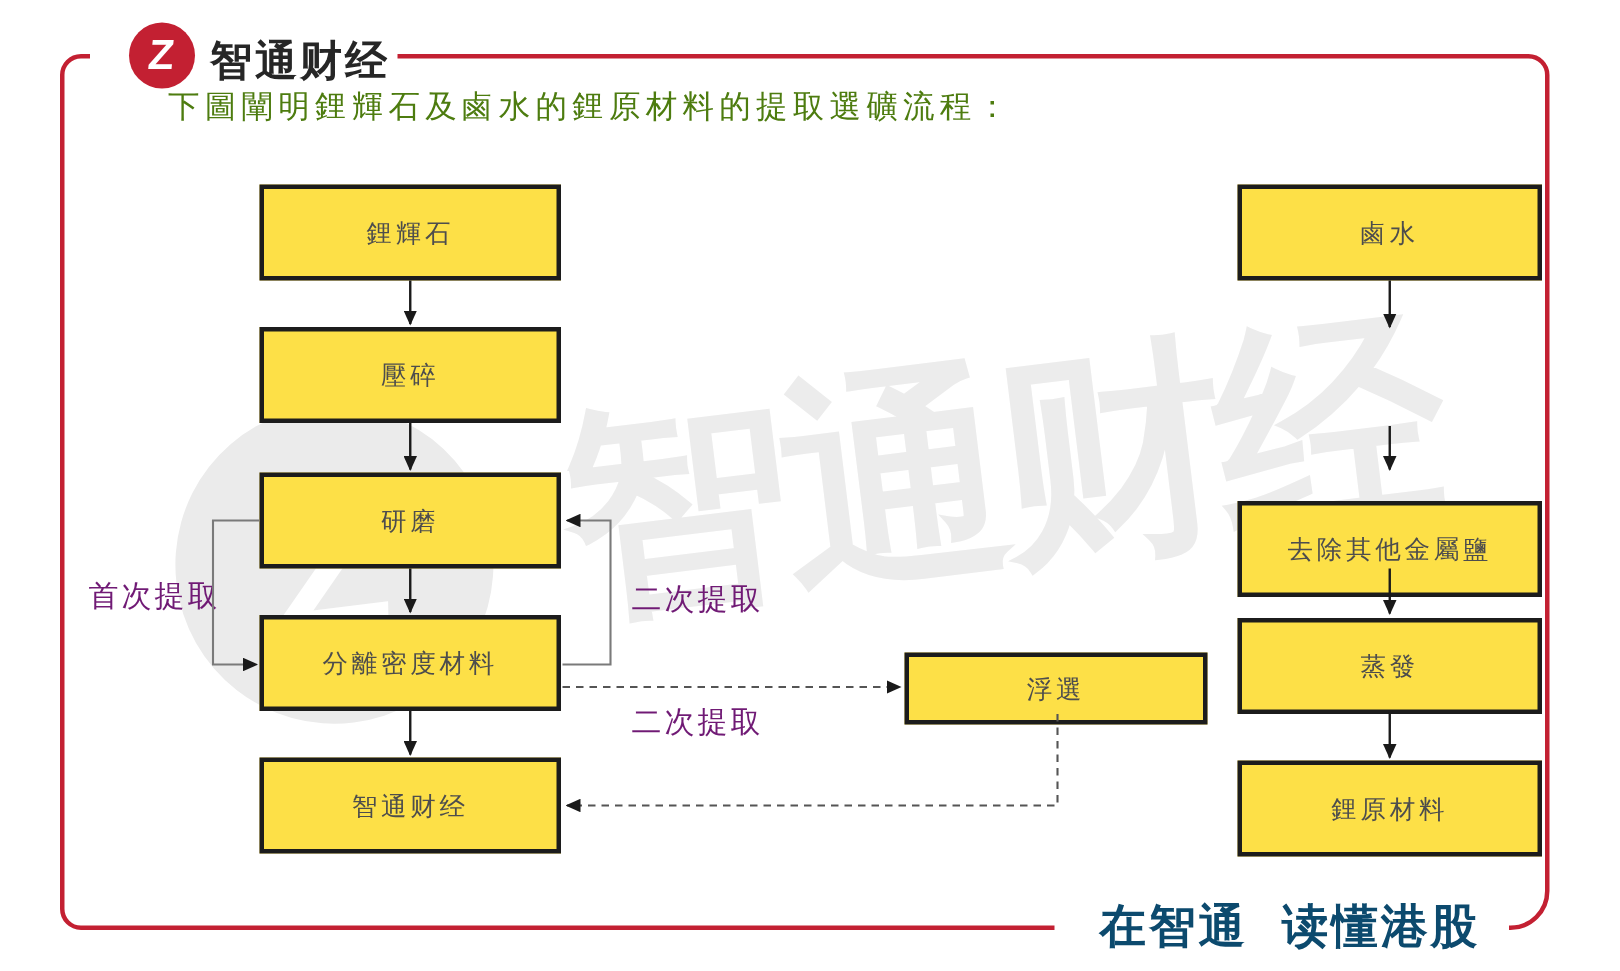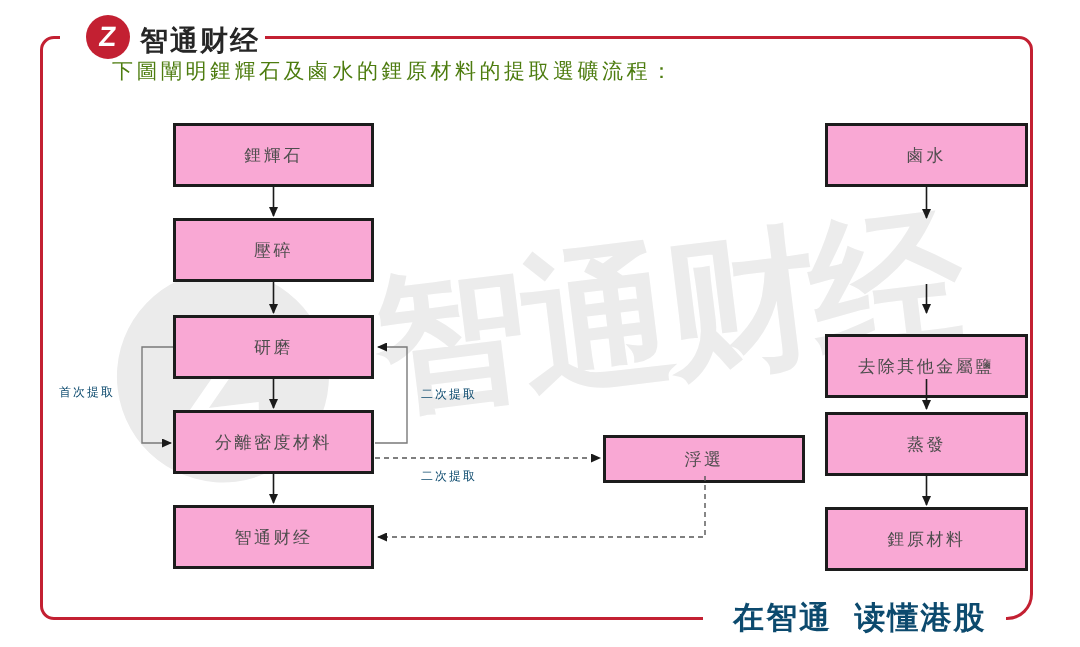--- a/index.html
+++ b/index.html
@@ -24,30 +24,30 @@
     transform:skewX(-6deg); line-height:1;
   }
   .wm-text{
     position:absolute; left:262px; top:18px;
     font-size:152px; font-weight:bold; color:#ececec;
     letter-spacing:-6px; white-space:nowrap; line-height:1.4;
   }
   
   .fbox{
     position:absolute; box-sizing:border-box;
-    border:3px solid #1c1c1c; background:#f9a8d4;
+    border:3px solid #1c1c1c; background:#fde047;
     display:flex; align-items:center; justify-content:center;
     font-size:17px; color:#4d4d4d; letter-spacing:2.5px;
     z-index:3; white-space:nowrap;
   }
   .colL{left:173px; width:201px; height:64px;}
   .colR{left:825px; width:203px; height:64px;}
   
   .edge-label{
-    position:absolute; font-size:12px; color:#0c4a6e;
+    position:absolute; font-size:20px; color:#701a75;
     letter-spacing:2px; z-index:4; white-space:nowrap;
   }
   
   #connectors{position:absolute; left:0; top:0; z-index:5; pointer-events:none;}
   
   .frame{
     position:absolute; left:40px; top:36px; width:993px; height:584px;
     box-sizing:border-box; border:3px solid #C32032;
     border-radius:14px 14px 26px 14px; z-index:6; pointer-events:none;
   }

